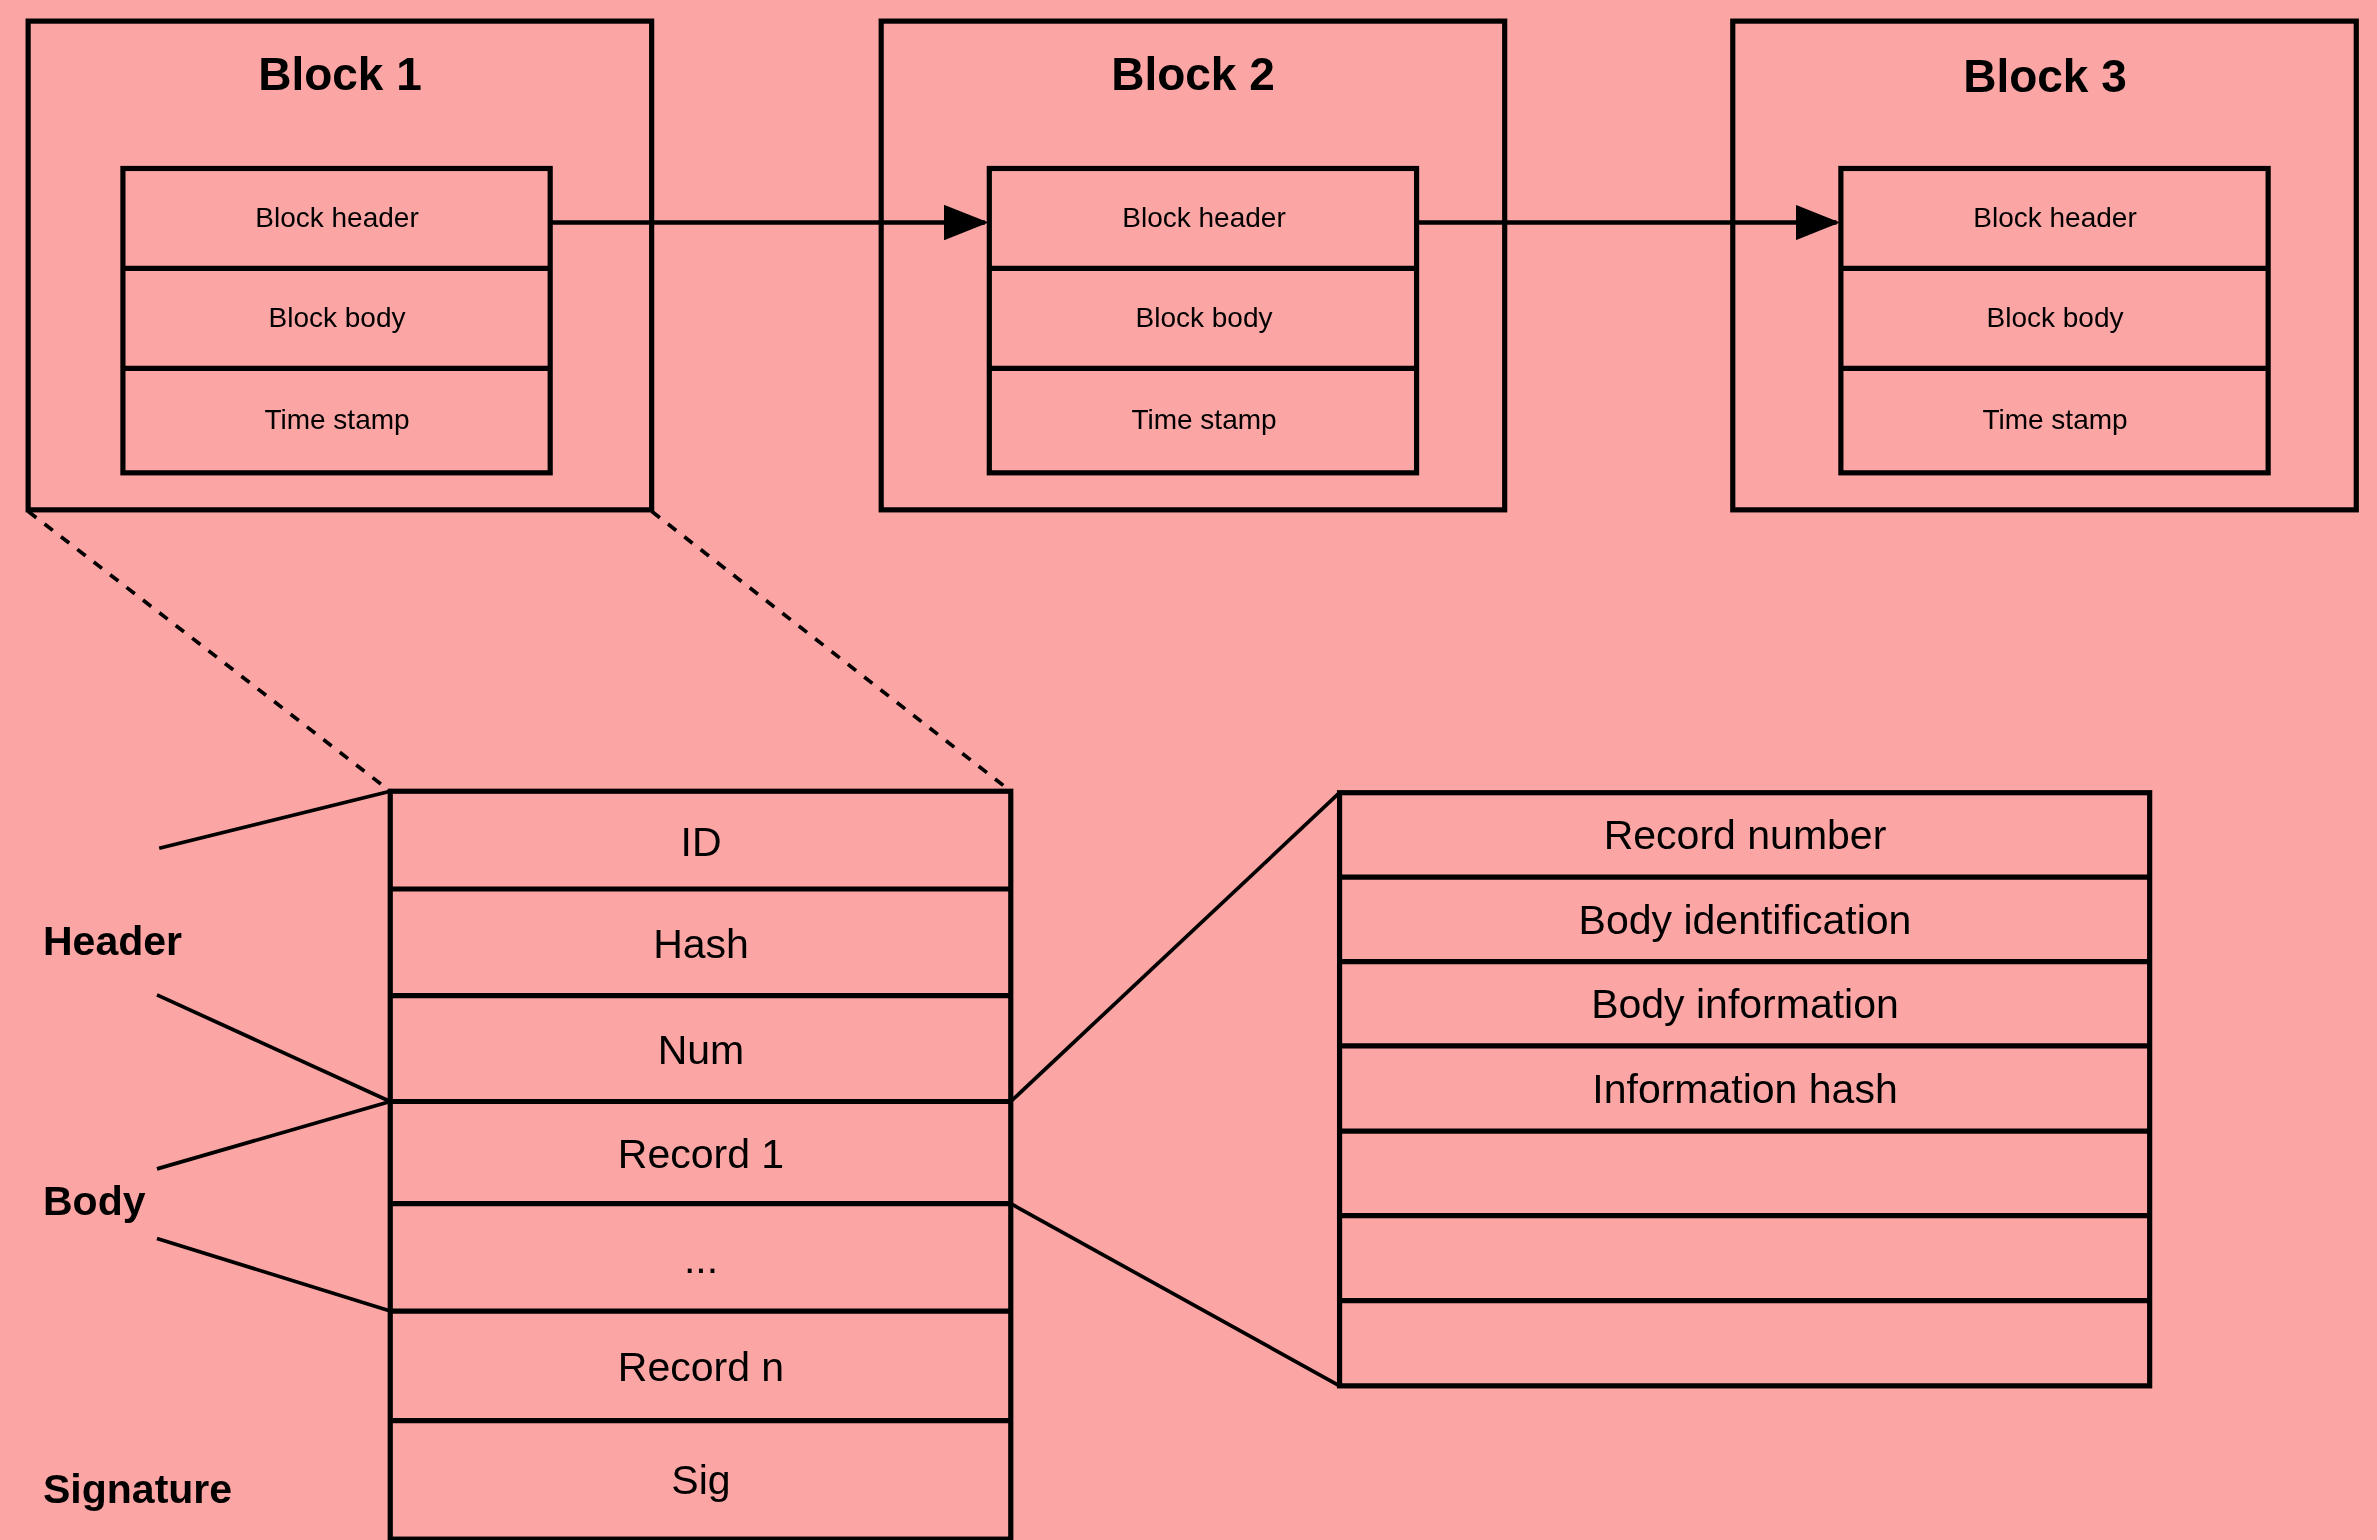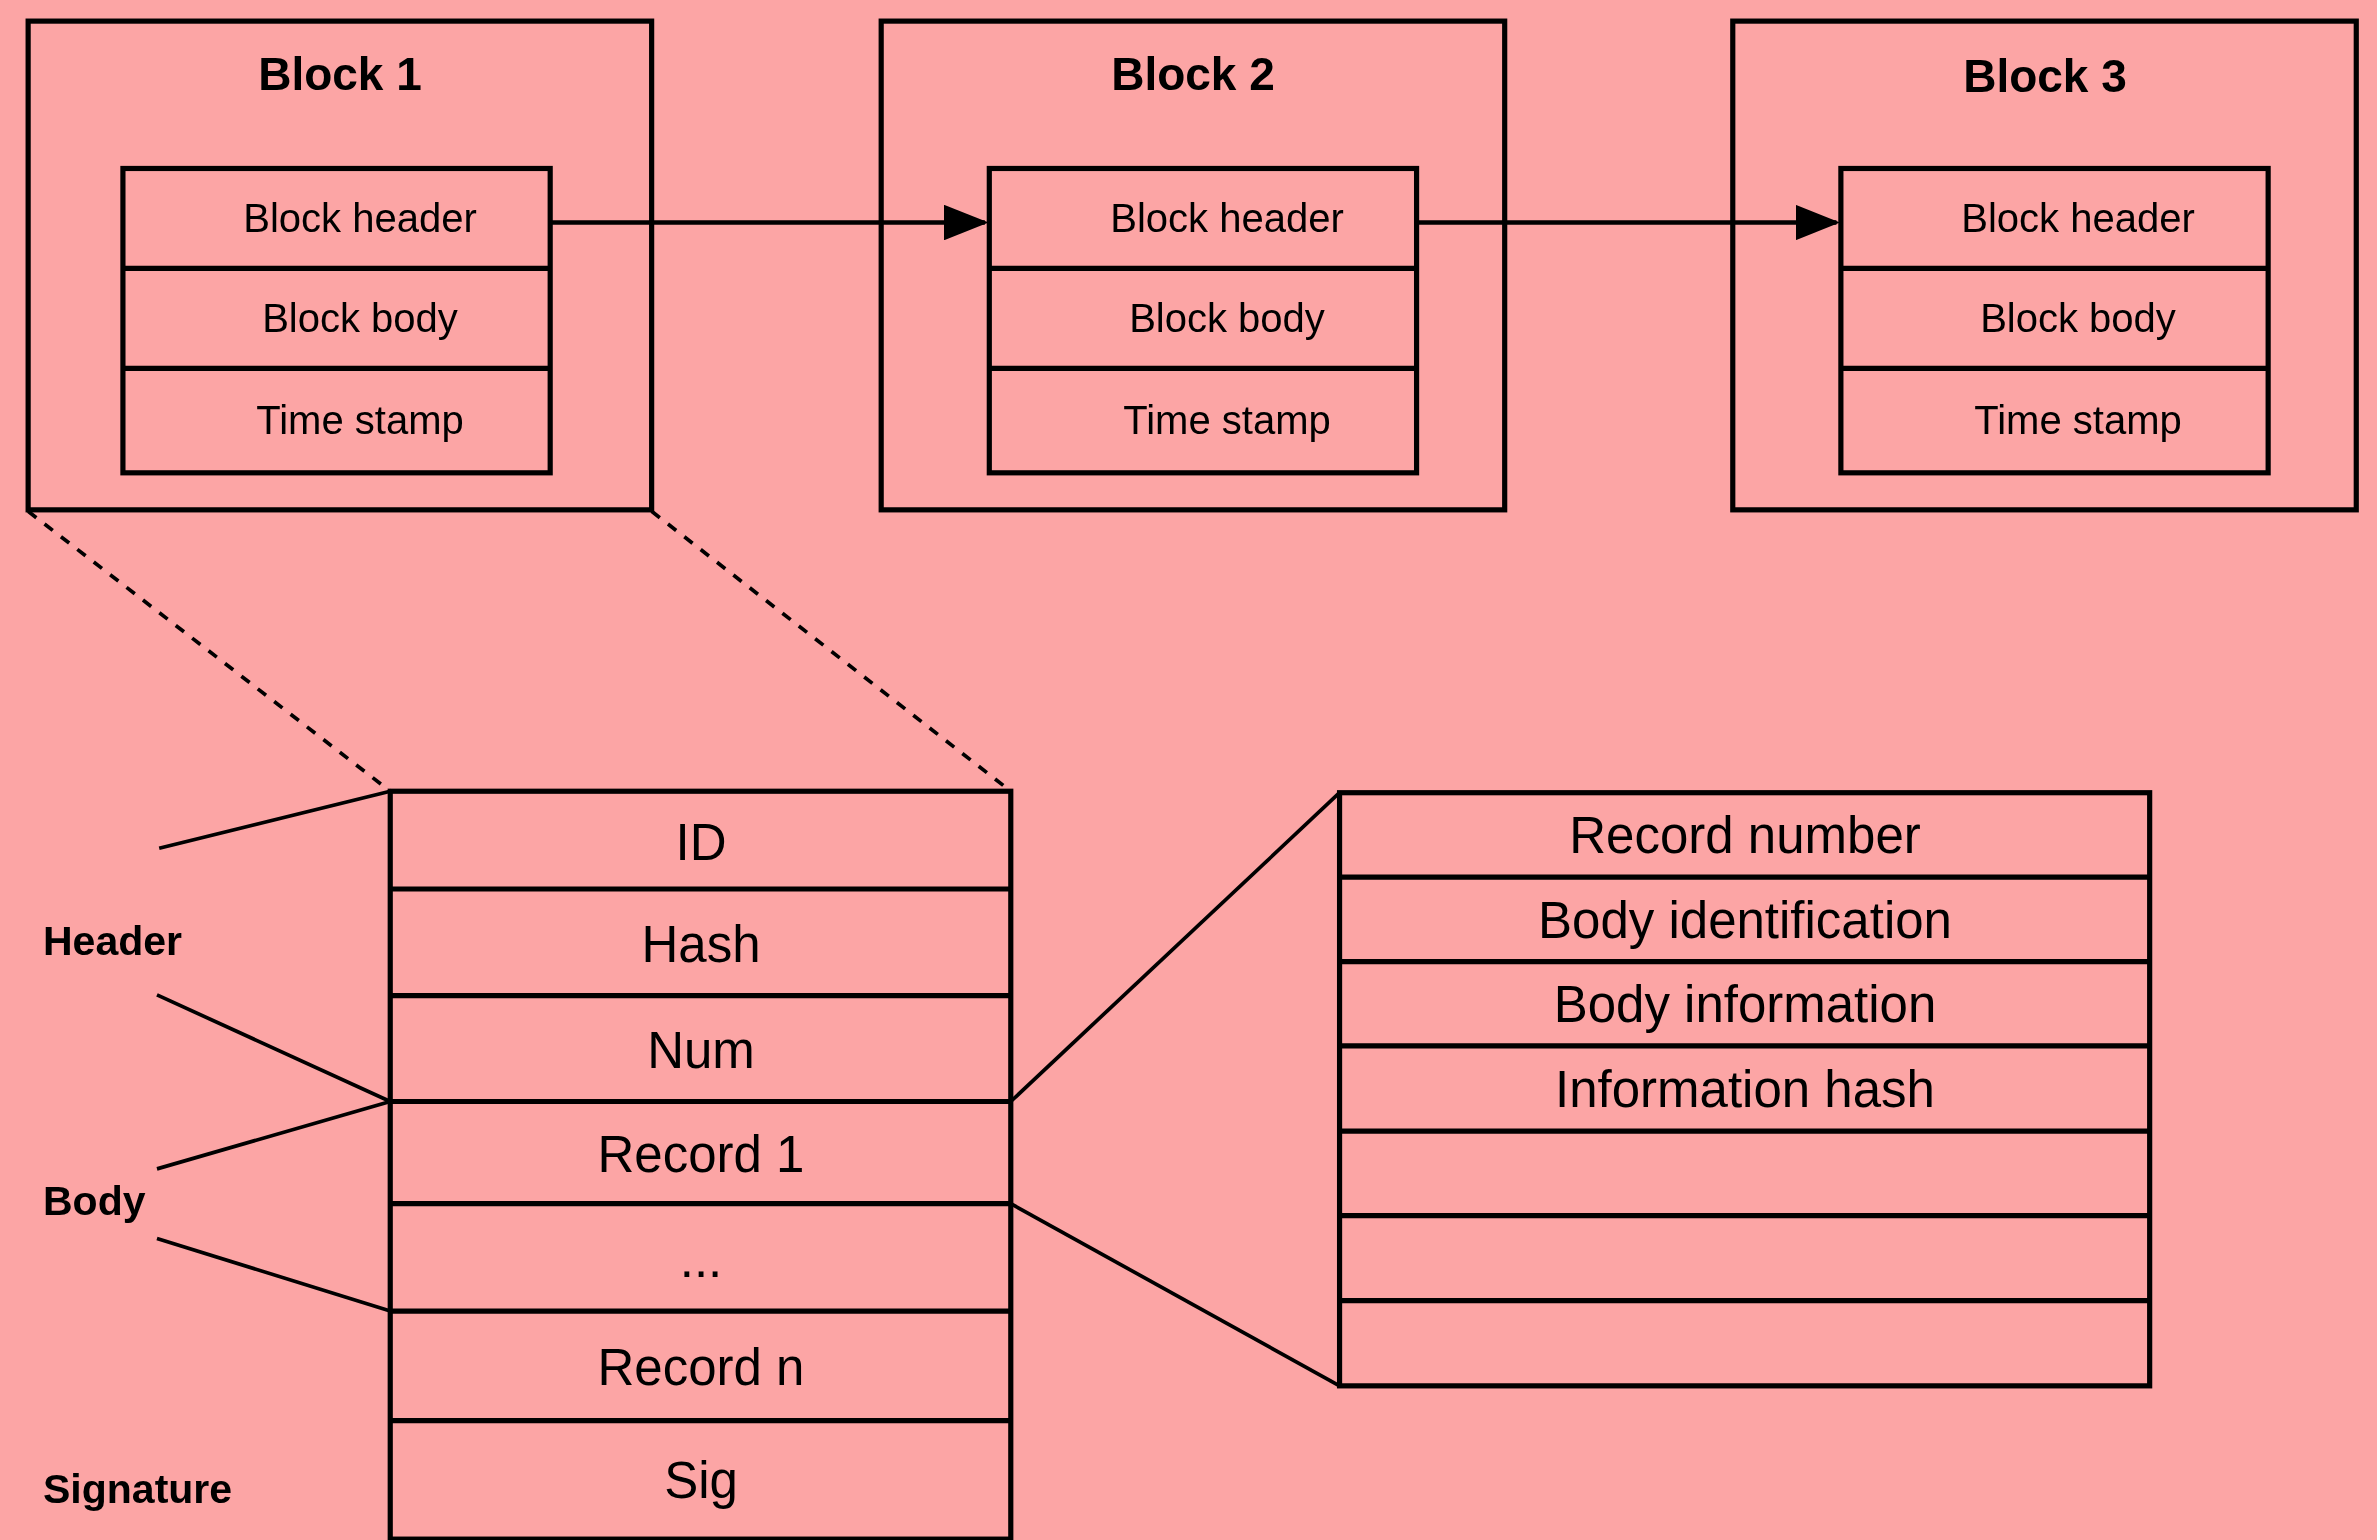--- a/index.html
+++ b/index.html
@@ -27,27 +27,26 @@
     color: #000000;
     white-space: nowrap;
     line-height: 1;
   }
   .block-title {
     font-size: 46px;
     font-weight: bold;
     text-align: center;
   }
   .cell-text {
-    font-size: 40px;
+    font-size: 28px;
     font-weight: normal;
     text-align: right;
-    margin-left: 23px;
   }
   .detail-text {
-    font-size: 51px;
+    font-size: 41px;
     font-weight: normal;
     text-align: right;
   }
   .brace-label {
     font-size: 41px;
     font-weight: bold;
     text-align: left;
   }
   .centered {
     transform: translate(-50%, -50%);

